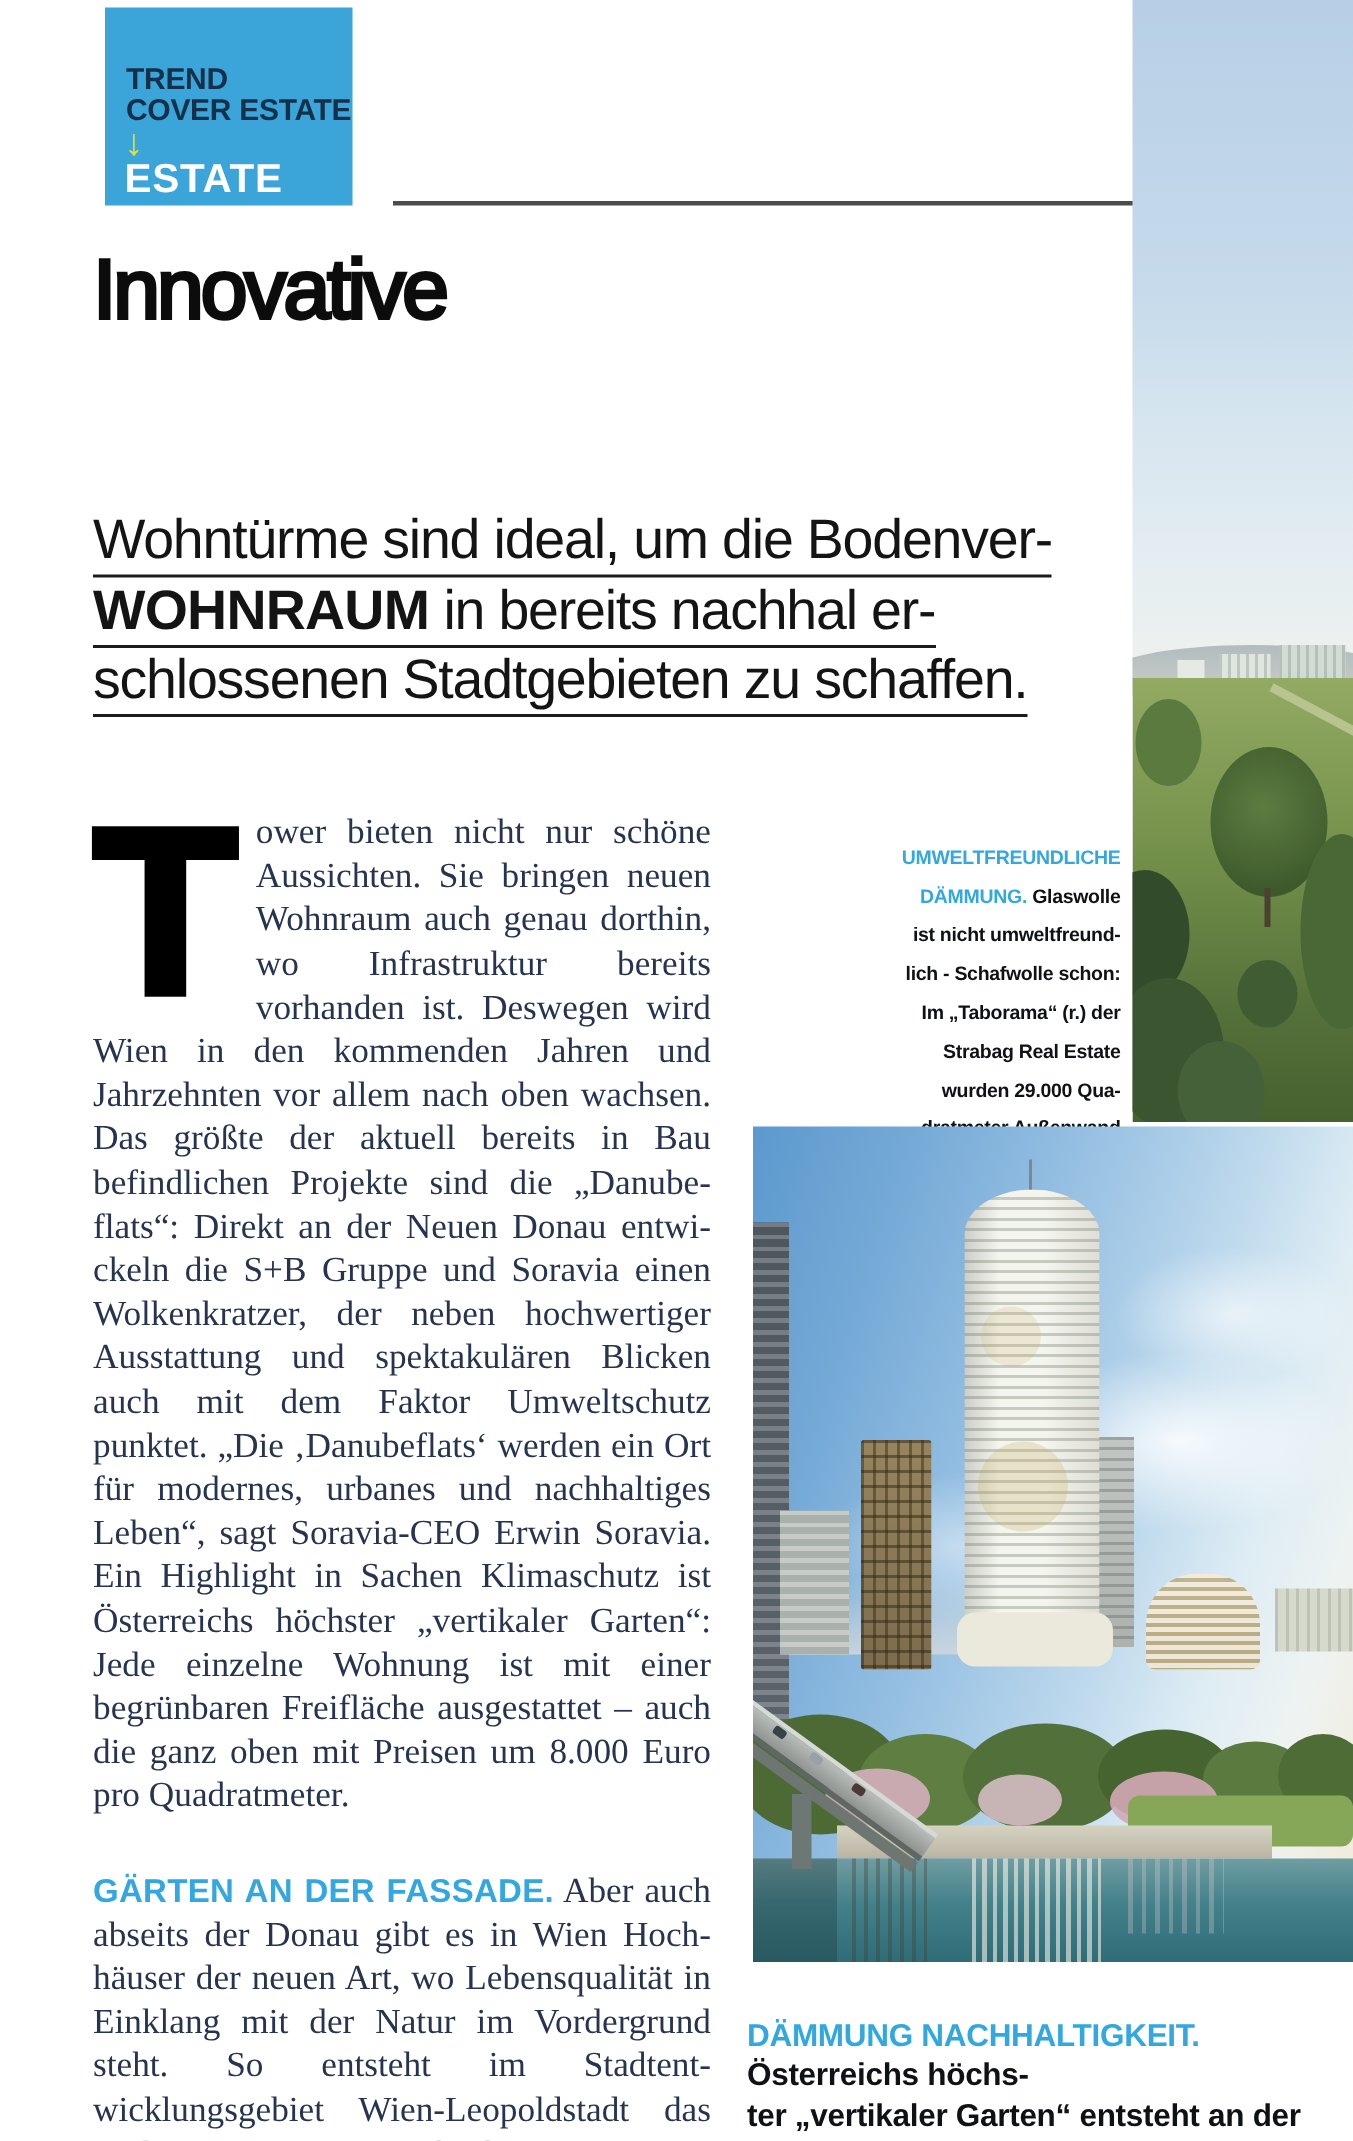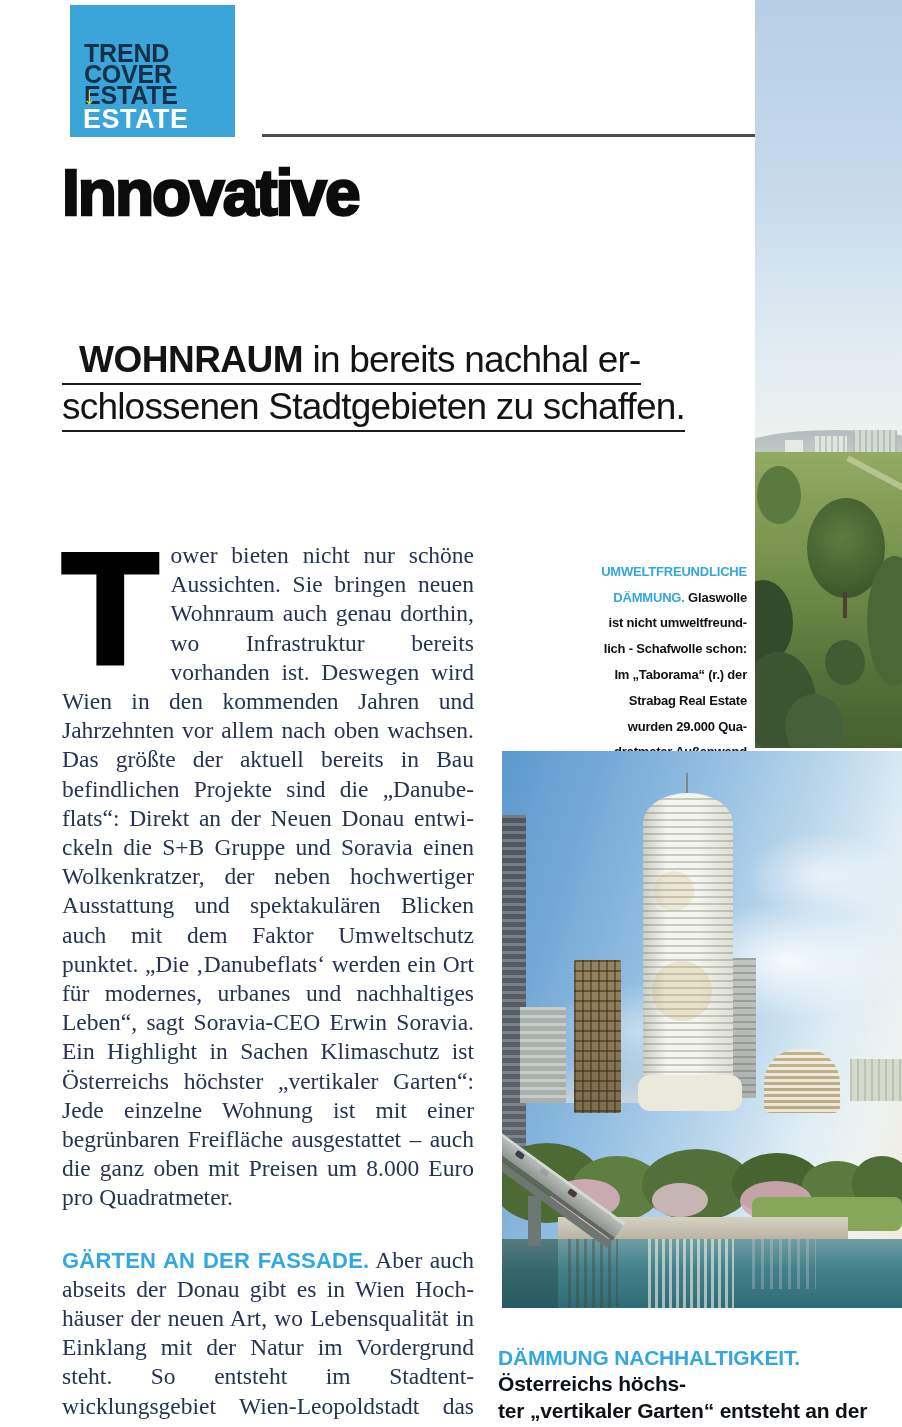--- a/index.html
+++ b/index.html
@@ -2,36 +2,36 @@
 <html lang="de"><head>
 <meta charset="utf-8">
 <style>
   html,body{margin:0;padding:0;background:#ffffff;}
   .page{position:relative;width:902px;height:1427px;background:#ffffff;overflow:hidden;
         font-family:"Liberation Sans",sans-serif;}
 
   
   .badge{position:absolute;left:70px;top:5px;width:165px;height:132px;background:#3ba4d9;
          padding:0;box-sizing:border-box;}
-  .badge-trend{position:absolute;left:14px;top:38px;font-weight:700;font-size:25px;line-height:21px;
+  .badge-trend{position:absolute;left:14px;top:38px;font-weight:700;font-size:20px;line-height:21px;
                color:#15314a;letter-spacing:-0.2px;}
   .badge-arrow{position:absolute;left:13px;top:78px;color:#e5e234;font-size:25px;line-height:24px;font-weight:700;}
   .badge-cover{position:absolute;left:13px;top:100px;color:#ffffff;font-weight:700;font-size:27px;line-height:28px;
                letter-spacing:0.5px;}
   .rule{position:absolute;left:262px;top:134px;width:494px;height:3px;background:#4c4c4c;}
 
   
-  .title{position:absolute;left:62px;top:148px;margin:0;color:#0c0c0c;font-weight:700;
-         font-size:64px;line-height:90px;letter-spacing:-2px;-webkit-text-stroke:2.5px #0c0c0c;}
+  .title{position:absolute;left:62px;top:148px;margin:0;color:#0c0c0c;font-weight:400;
+         font-size:56px;line-height:90px;letter-spacing:-2px;-webkit-text-stroke:2.5px #0c0c0c;}
 
   
   .standfirst{position:absolute;left:62px;top:338px;width:700px;color:#141414;}
   .sf-line{height:46.5px;font-size:37px;line-height:44px;letter-spacing:-0.8px;white-space:nowrap;}
   .sf-line>span{border-bottom:2px solid #1c1c1c;padding-bottom:3px;}
-  .sf-line b{font-weight:700;letter-spacing:-0.5px;margin-left:17px;}
+  .sf-line b{font-weight:700;letter-spacing:-0.5px;}
 
   
   .article{position:absolute;left:62px;top:541px;width:412px;color:#263450;
            font-family:"Liberation Serif",serif;font-size:23.5px;line-height:29.2px;
            text-align:justify;}
   .dropcap{float:left;font-family:"Liberation Sans",sans-serif;font-weight:700;
            -webkit-text-stroke:5px #000;color:#000;font-size:158px;line-height:118px;
            height:136px;margin:8px 12px 0 0;}
   .para2{margin-top:33px;}
   .subhead{font-family:"Liberation Sans",sans-serif;font-weight:700;font-size:22px;
@@ -150,20 +150,21 @@
     <div class="badge-arrow">↓</div>
     <div class="badge-cover">ESTATE</div>
   </div>
   <div class="rule"></div>
 
   <h1 class="title">
     <div>Innovative</div>
   </h1>
 
   <div class="standfirst">
+    <div class="sf-line"><span>Wohntürme sind ideal, um die Bodenver-</span></div>
     <div class="sf-line"><span><b>WOHNRAUM</b><span> in bereits nachhal er-</span></span></div>
     <div class="sf-line"><span>schlossenen Stadtgebieten zu schaffen.</span></div>
   </div>
 
   <div class="article">
     <div class="para1">
       <span class="dropcap">T</span><span>ower bieten nicht nur schöne Aussichten. Sie bringen neuen Wohnraum auch genau dort­hin, wo Infrastruktur bereits vorhanden ist. Deswegen wird Wien in den kommenden Jahren und Jahrzehnten vor allem nach oben wach­sen. Das größte der aktuell bereits in Bau befindlichen Projekte sind die „Danube­flats“: Direkt an der Neuen Donau entwi­ckeln die S+B Gruppe und Soravia einen Wolkenkratzer, der neben hochwertiger Ausstattung und spektakulären Blicken auch mit dem Faktor Umweltschutz punktet. „Die ‚Danubeflats‘ werden ein Ort für modernes, urbanes und nachhal­tiges Leben“, sagt Soravia-CEO Erwin Soravia. Ein Highlight in Sachen Klima­schutz ist Österreichs höchster „vertikaler Garten“: Jede einzelne Wohnung ist mit einer begrünbaren Freifläche ausgestat­tet – auch die ganz oben mit Preisen um 8.000 Euro pro Quadratmeter.</span>
     </div>
     <div class="para2">
       <span class="subhead">GÄRTEN AN DER FASSADE.</span><span> Aber auch abseits der Donau gibt es in Wien Hoch­häuser der neuen Art, wo Lebensqualität in Einklang mit der Natur im Vorder­grund steht. So entsteht im Stadtent­wicklungsgebiet Wien-Leopoldstadt das „Taborama“ mit 213 freifinanzierten Ei­gentumswohnungen. Wie bei den Danubeflats sind vielfältige Begrünungs-</span>

